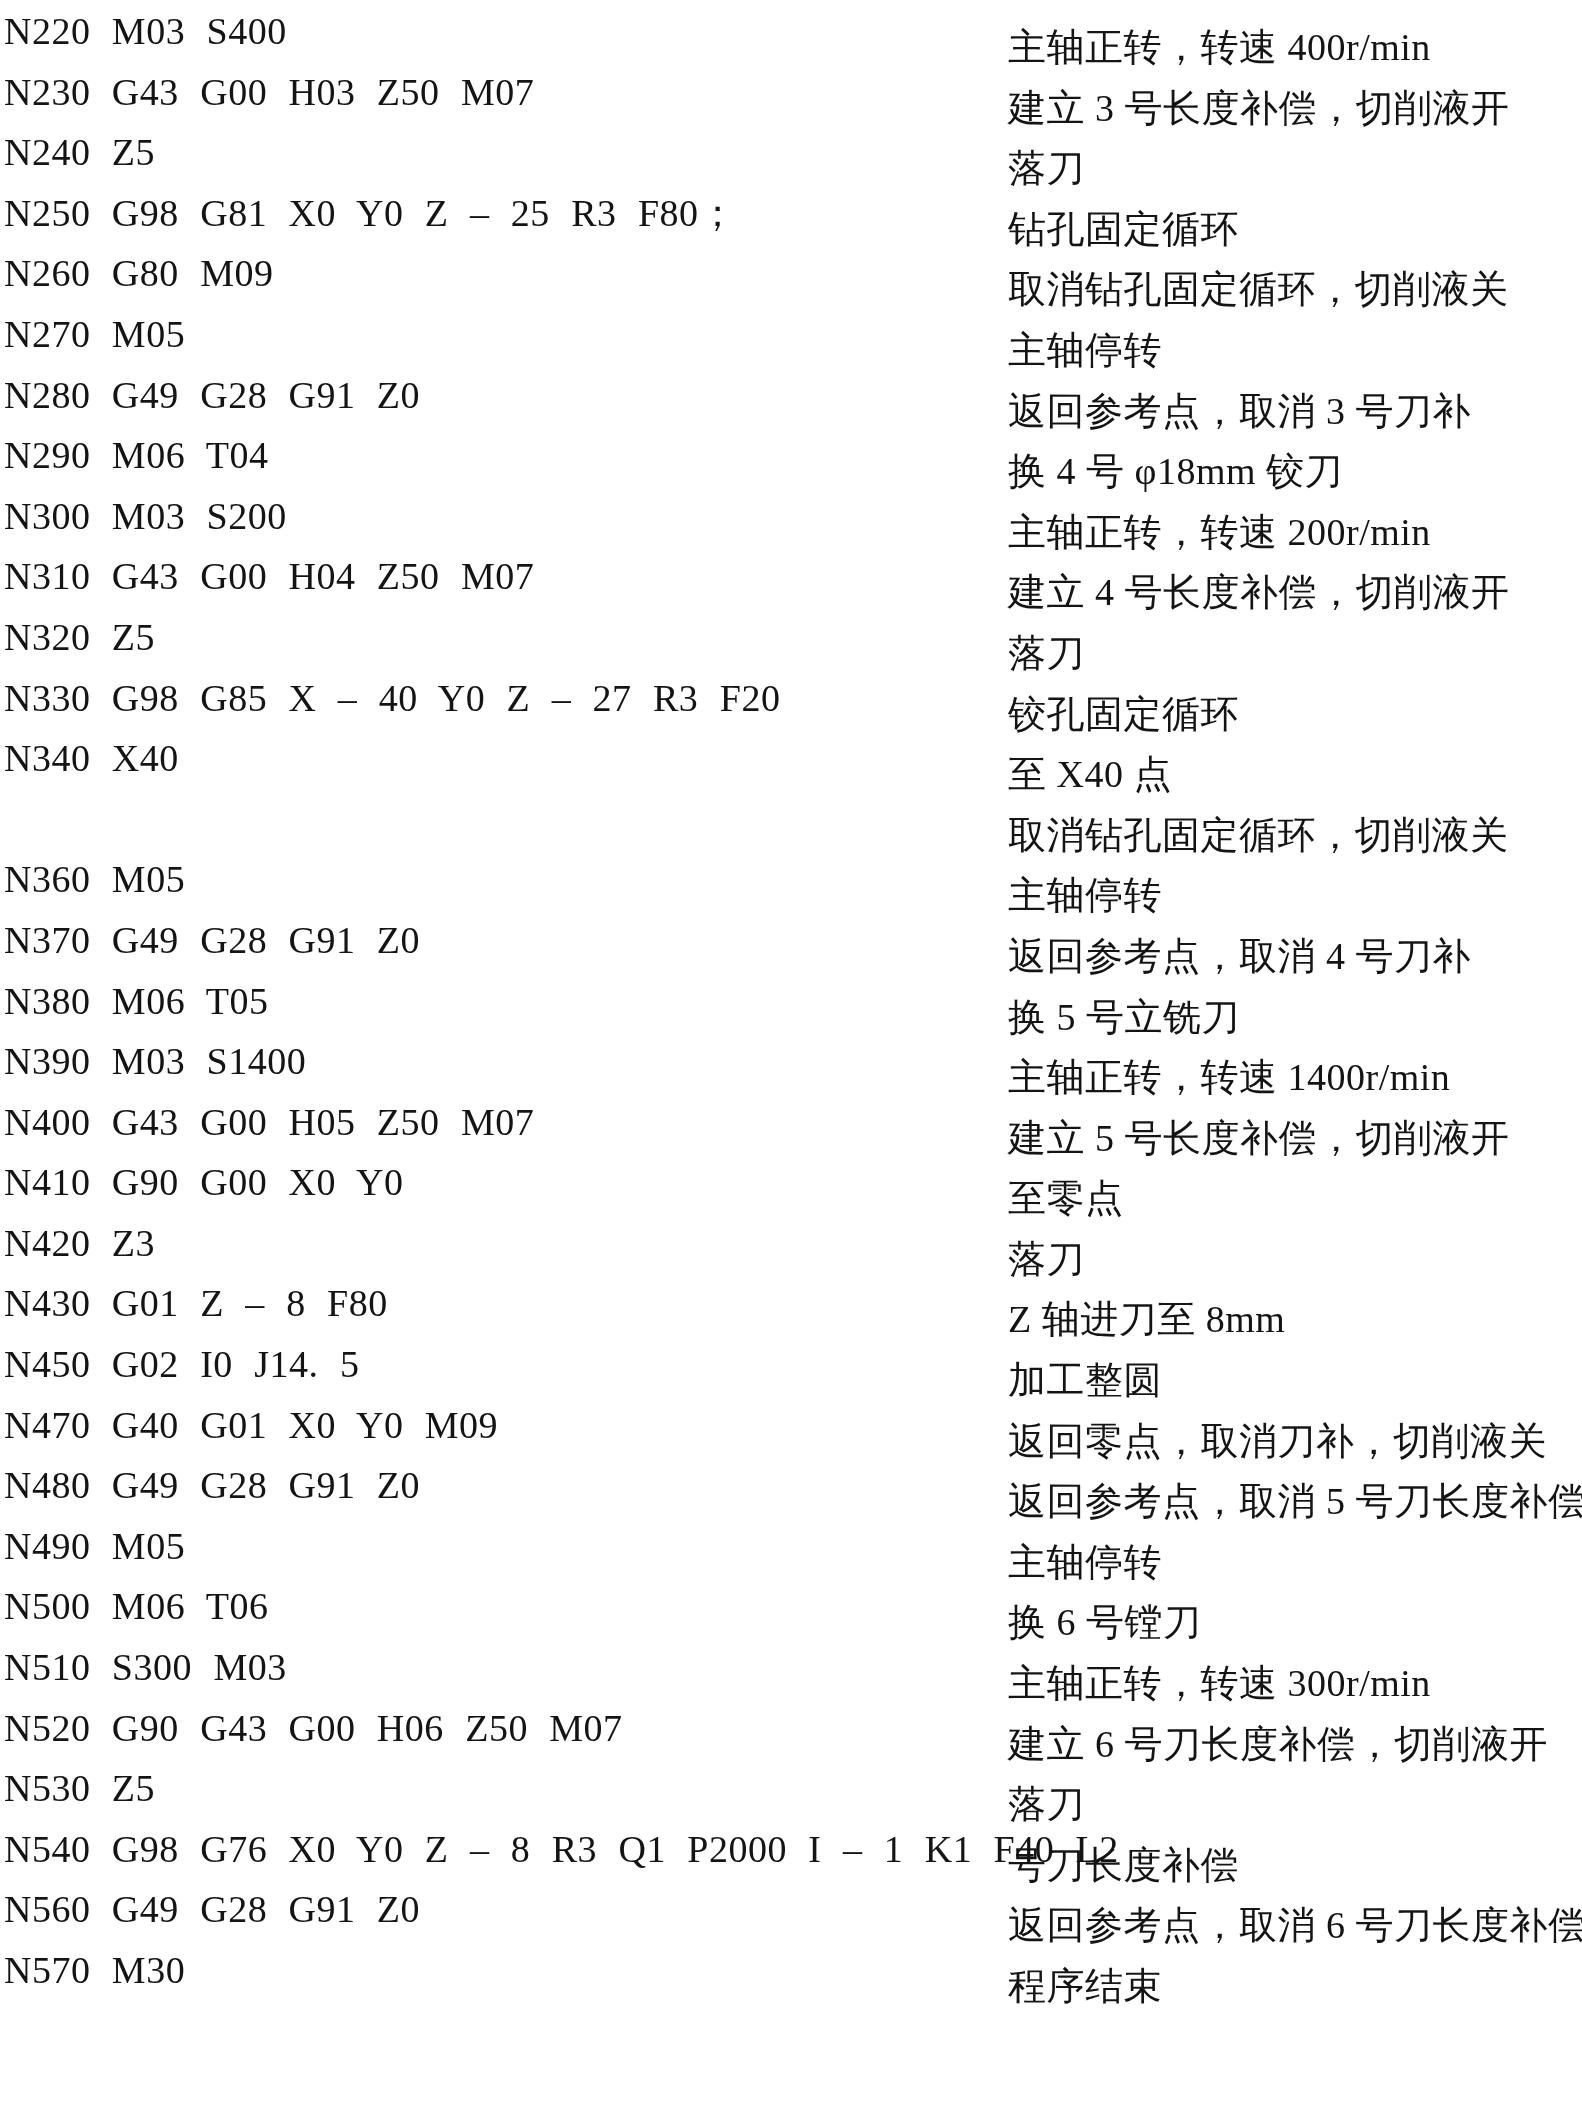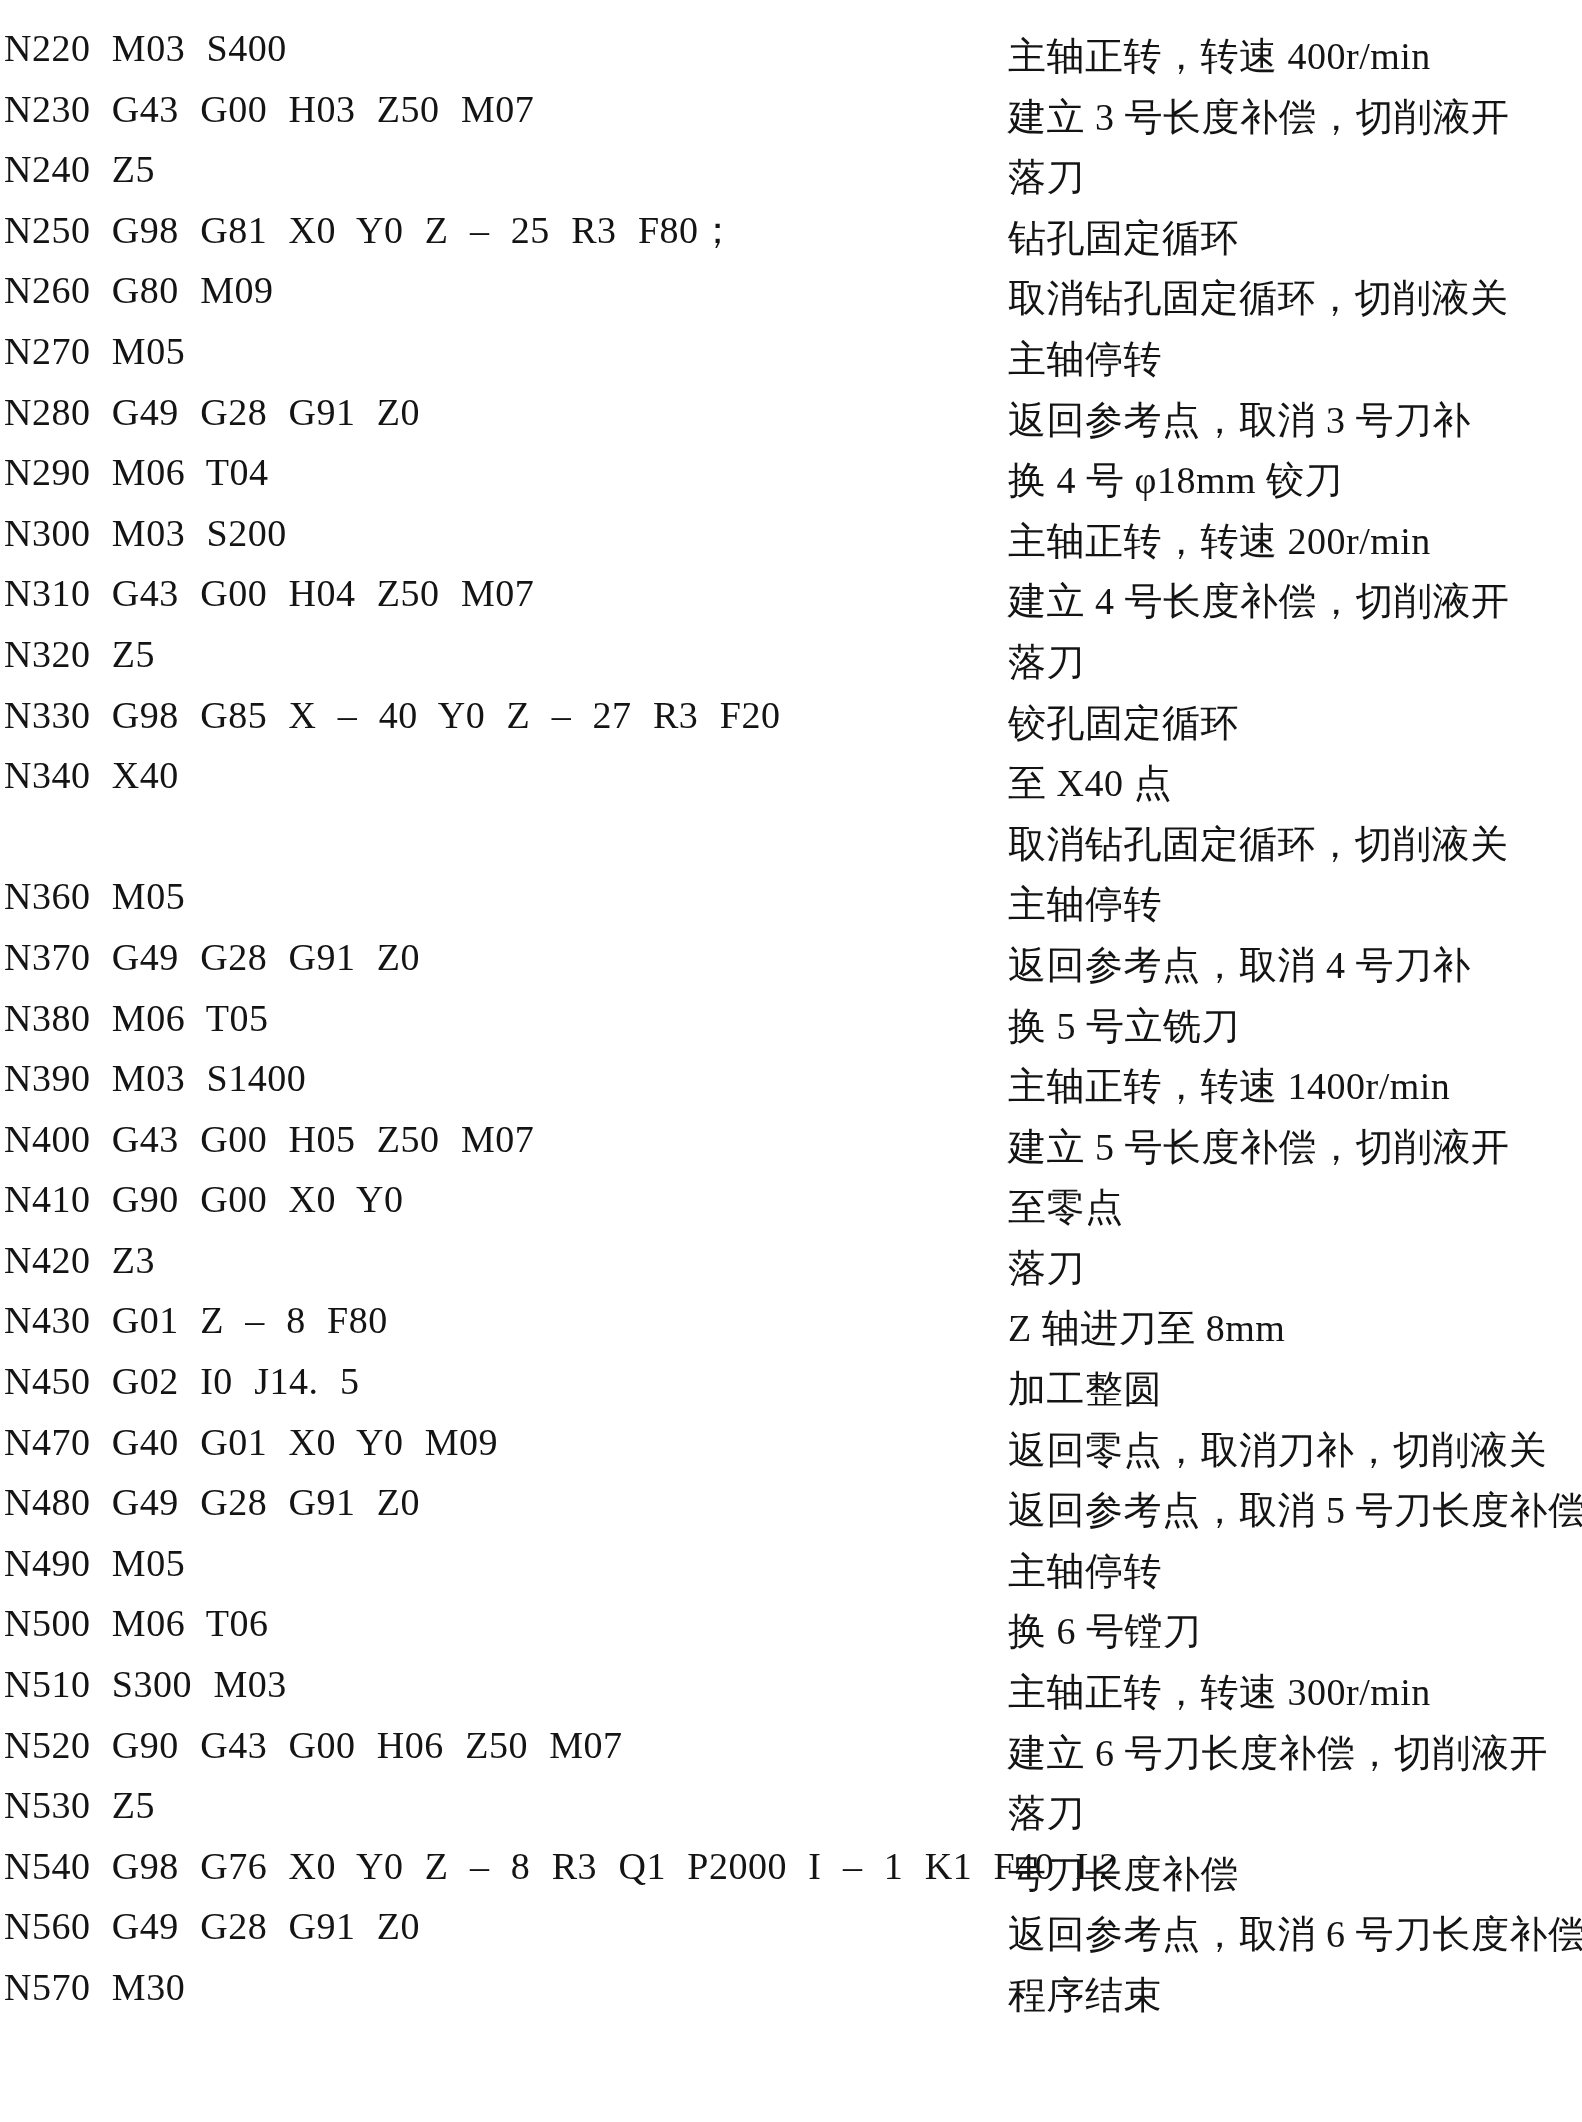--- a/index.html
+++ b/index.html
@@ -11,41 +11,41 @@
     width: 1582px;
     height: 2122px;
     overflow: hidden;
     color: #141414;
     font-family: "Liberation Serif", "DejaVu Serif", serif;
   }
   .doc {
     position: relative;
     width: 1582px;
     height: 2122px;
-    padding-top: 18px;
+    padding-top: 1px;
     box-sizing: border-box;
   }
   .row {
     position: relative;
     height: 60.6px;
     line-height: 60.6px;
     white-space: nowrap;
   }
   .code {
     position: absolute;
     left: 4px;
     top: 0;
     font-size: 38px;
     word-spacing: 0.30em;
     letter-spacing: 0.5px;
   }
   .comment {
     position: absolute;
     left: 1008px;
-    top: 8px;
+    top: 16px;
     font-size: 38px;
     letter-spacing: 0.5px;
     text-align: center;
   }
 </style>
 </head>
 <body>
 
 <div class="doc" id="doc-root">
   <div class="row">

